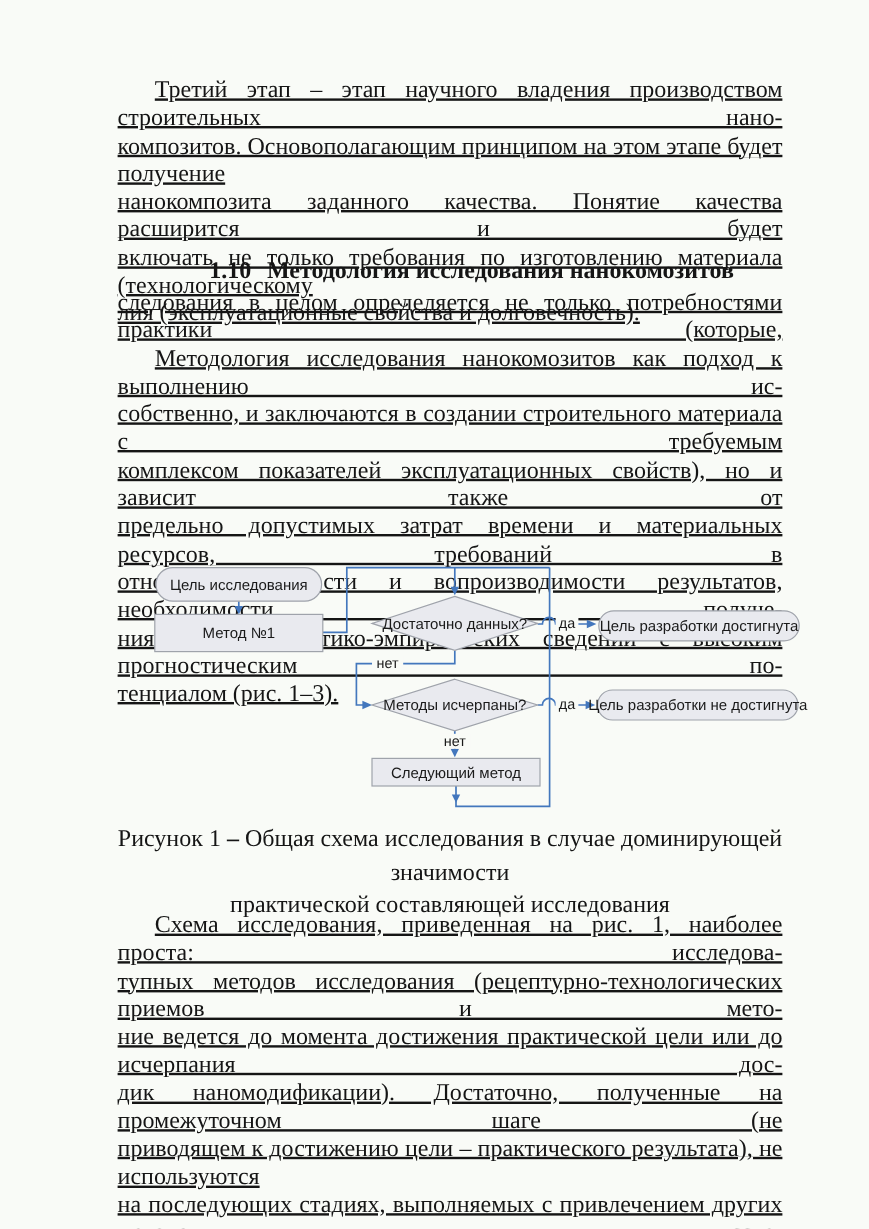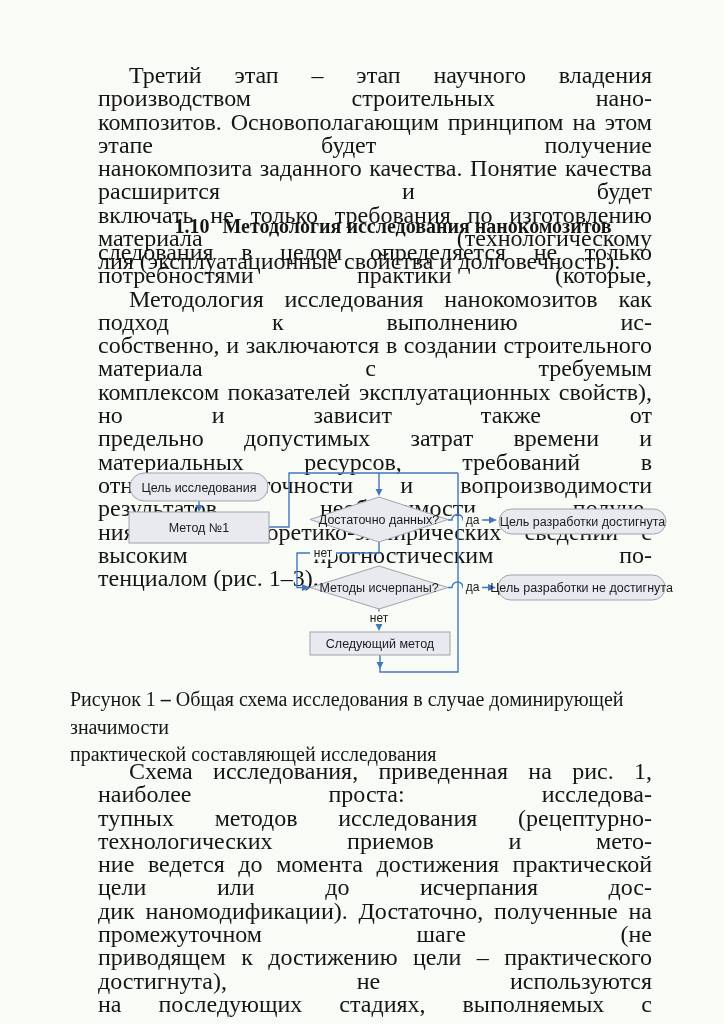--- a/index.html
+++ b/index.html
@@ -4,36 +4,36 @@
 <style>
   html,body{margin:0;padding:0;}
   body{
     width:724px;height:1024px;position:relative;overflow:hidden;
     background:#f9fbf7;
     font-family:"Liberation Serif", serif;
     color:#151515;
   }
   .para{
     position:absolute;left:98px;width:554px;
-    font-size:24px;line-height:23.3px;
+    font-size:20px;line-height:23.3px;text-decoration:underline;
   }
   .ln{text-align:justify;text-align-last:justify;}
   .ln.last{text-align-last:left;}
   .ln.first{text-indent:31px;}
   .p1{top:64px;}
   .p2{top:241px;}
   .p3{top:760px;}
   .heading{
     position:absolute;left:98px;width:554px;top:215px;
     font-size:20px;line-height:23.3px;font-weight:bold;text-align:center;
   }
   .heading .num{margin-right:13px;margin-left:36px;}
   .caption{
     position:absolute;left:70px;width:610px;top:686px;
-    font-size:20px;line-height:27.5px;text-align:left;
+    font-size:20px;line-height:27.5px;text-align:center;
   }
   .caption b{font-weight:bold;}
   svg.flow{position:absolute;left:0;top:460px;}
   .node-label{font-family:"Liberation Sans", sans-serif;font-size:12.5px;fill:#1a1a1a;}
   .edge-label{font-family:"Liberation Sans", sans-serif;font-size:12px;fill:#1a1a1a;}
 </style>
 </head>
 <body>
 
 <div class="para p1">
@@ -142,16 +142,16 @@
 <div class="caption">
   <div><span><span>Рисунок 1 </span></span><b>–</b><span> Общая схема исследования в случае доминирующей значимости</span></div>
   <div>практической составляющей исследования</div>
 </div>
 
 <div class="para p3">
   <div class="ln first">Схема исследования, приведенная на рис. 1, наиболее проста: исследова-</div>
   <div class="ln">тупных методов исследования (рецептурно-технологических приемов и мето-</div>
   <div class="ln">ние ведется до момента достижения практической цели или до исчерпания дос-</div>
   <div class="ln">дик наномодификации). Достаточно, полученные на промежуточном шаге (не</div>
-  <div class="ln">приводящем к достижению цели – практического достигнута), не используются</div>
+  <div class="ln">приводящем к достижению цели – практического результата), не используются</div>
   <div class="ln">на последующих стадиях, выполняемых с привлечением других методов иссле-</div>
 
 </div>
 
 </body></html>

